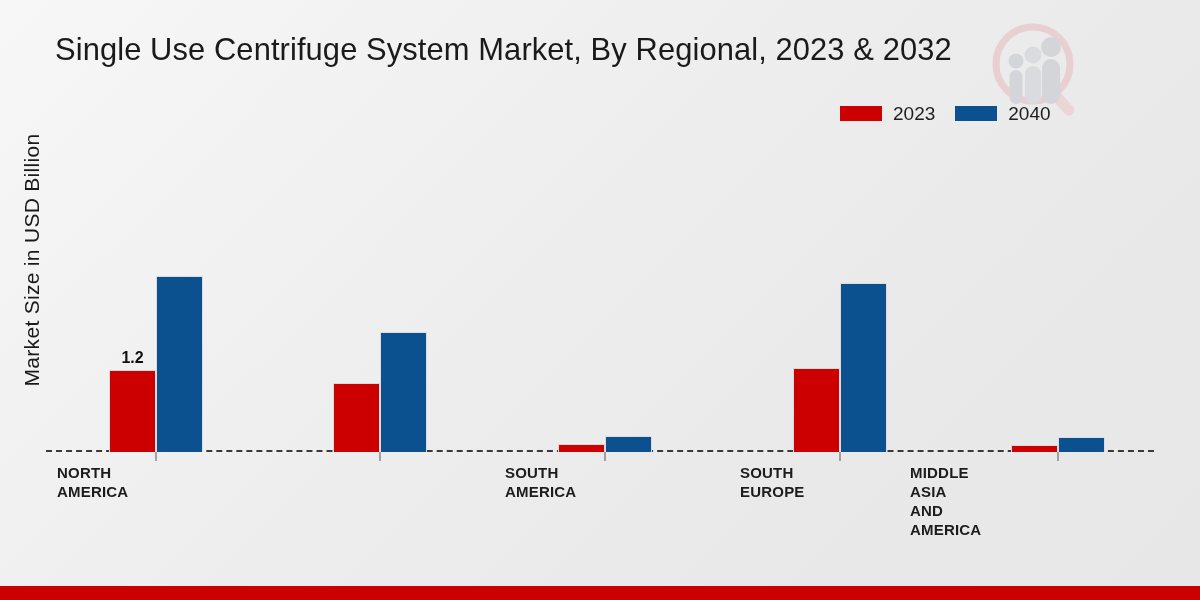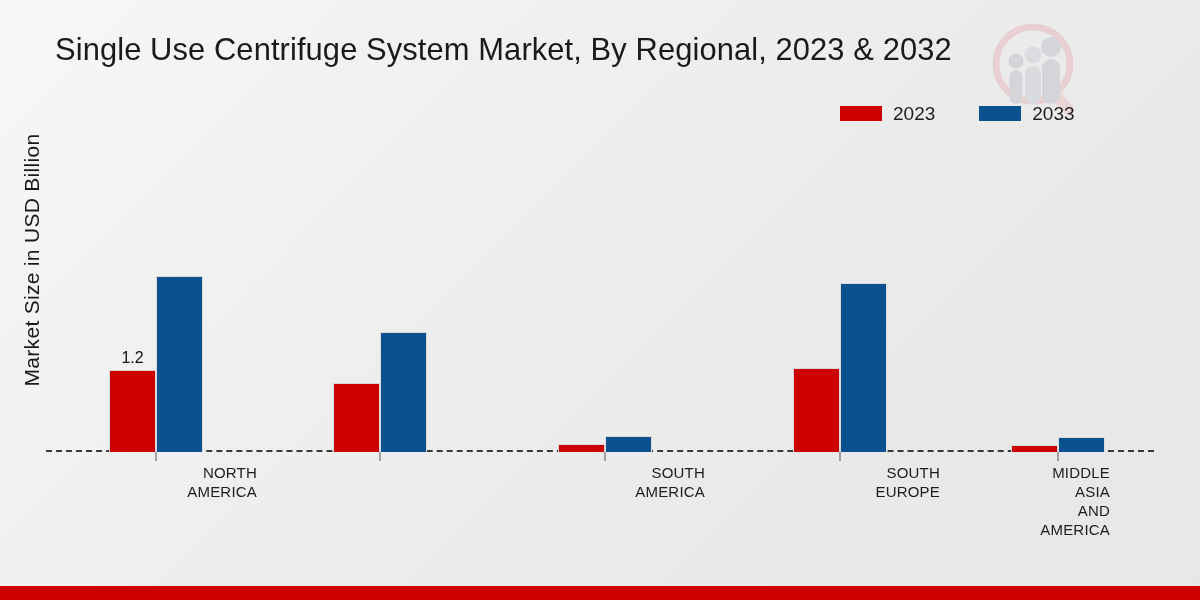--- a/index.html
+++ b/index.html
@@ -48,21 +48,21 @@
     transform-origin: left center;
   }
 
   
   #legend {
     position: absolute;
     left: 840px;
     top: 104px;
     display: flex;
     align-items: center;
-    gap: 44px;
+    gap: 20px;
   }
   .legend-item {
     display: flex;
     align-items: center;
     gap: 11px;
   }
   .legend-swatch {
     width: 42px;
     height: 15px;
     display: block;
@@ -137,36 +137,37 @@
     border: 1px solid #dcdcdc;
     border-bottom: none;
     box-sizing: border-box;
   }
   .bar-value {
     position: absolute;
     left: 0;
     width: 47px;
     text-align: center;
     font-size: 16px;
-    font-weight: normal;
+    font-weight: bold;
     color: #111;
     font-family: "Liberation Sans", sans-serif;
   }
 
   
   .cat-label {
     position: absolute;
     top: 463px;
     width: 200px;
-    text-align: right;
+    text-align: left;
     font-size: 15px;
     color: #1c1c1c;
     font-family: "Liberation Sans", sans-serif;
     line-height: 19px;
     letter-spacing: 0.2px;
+    font-weight: bold;
   }
 
   
   #footer-bar {
     position: absolute;
     left: 0;
     bottom: 0;
     width: 1200px;
     height: 14px;
     background: #cc0000;
@@ -190,21 +191,21 @@
 
   <div id="chart-title">Single Use Centrifuge System Market, By Regional, 2023 &amp; 2032</div>
 
   <div id="legend">
     <div class="legend-item">
       <span class="legend-swatch" style="background:#cc0000"></span>
       <span class="legend-label">2023</span>
     </div>
     <div class="legend-item">
       <span class="legend-swatch" style="background:#0b5190"></span>
-      <span class="legend-label">2033</span>
+      <span class="legend-label">2040</span>
     </div>
   </div>
 
   <div id="y-axis-title">Market Size in USD Billion</div>
 
   <div id="plot">
 
     <div id="baseline"></div>
 
     <div class="group" style="left:63px;width:94px;">

